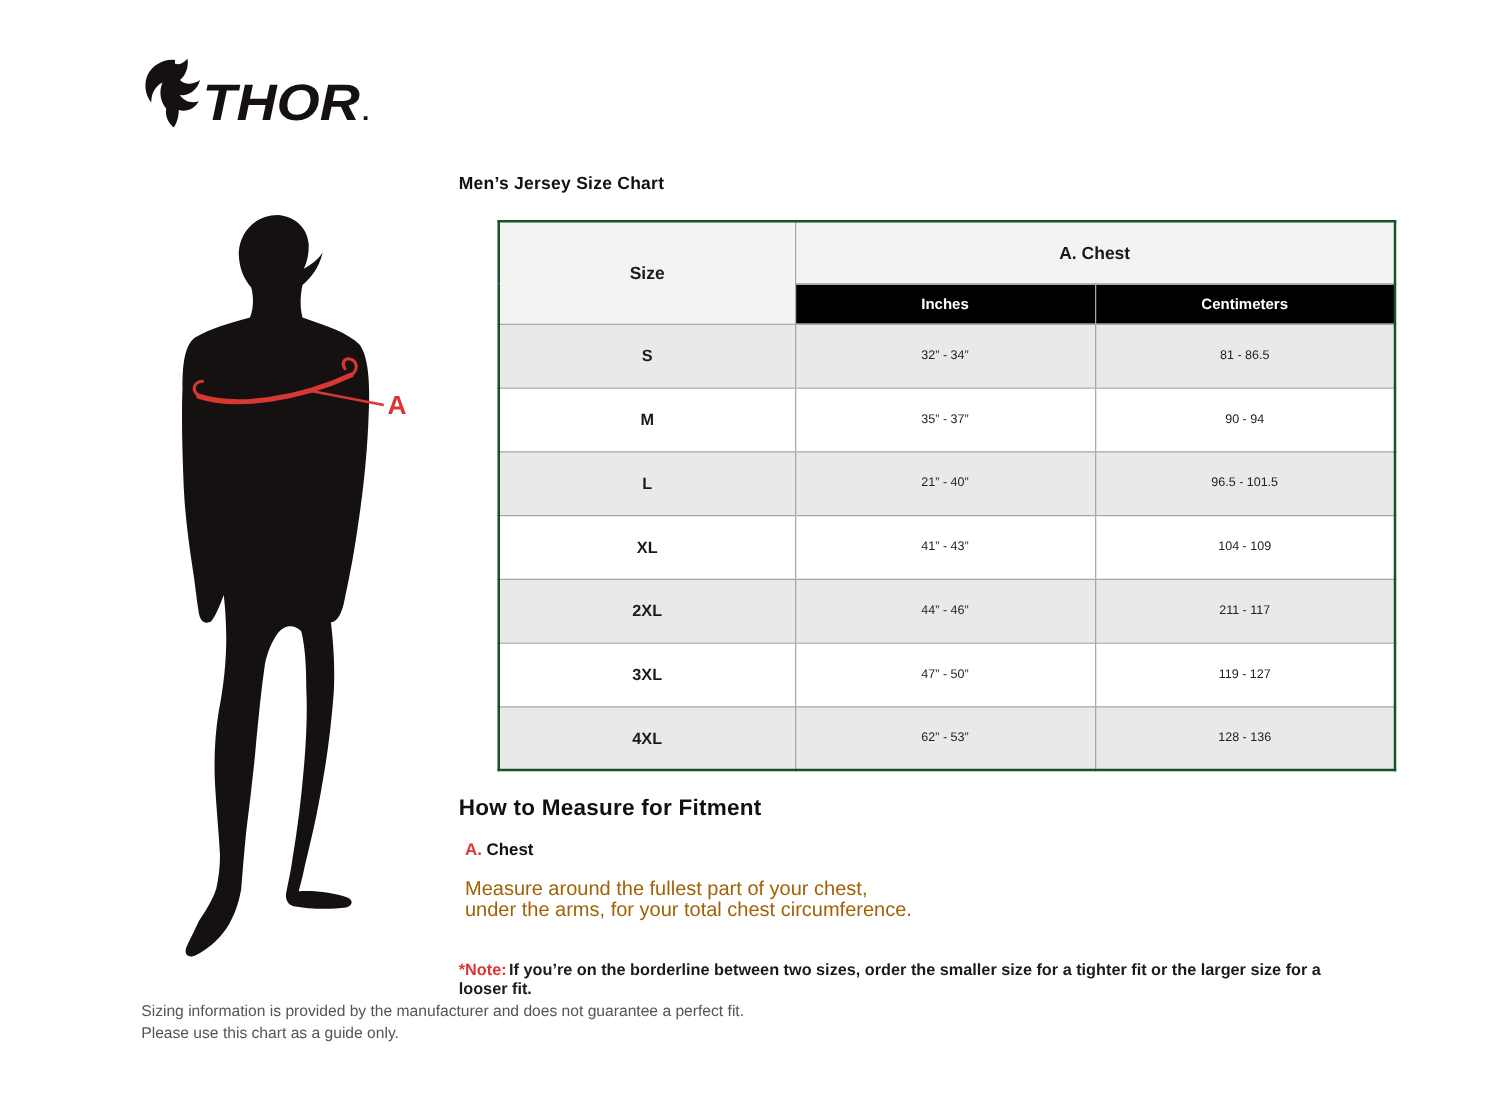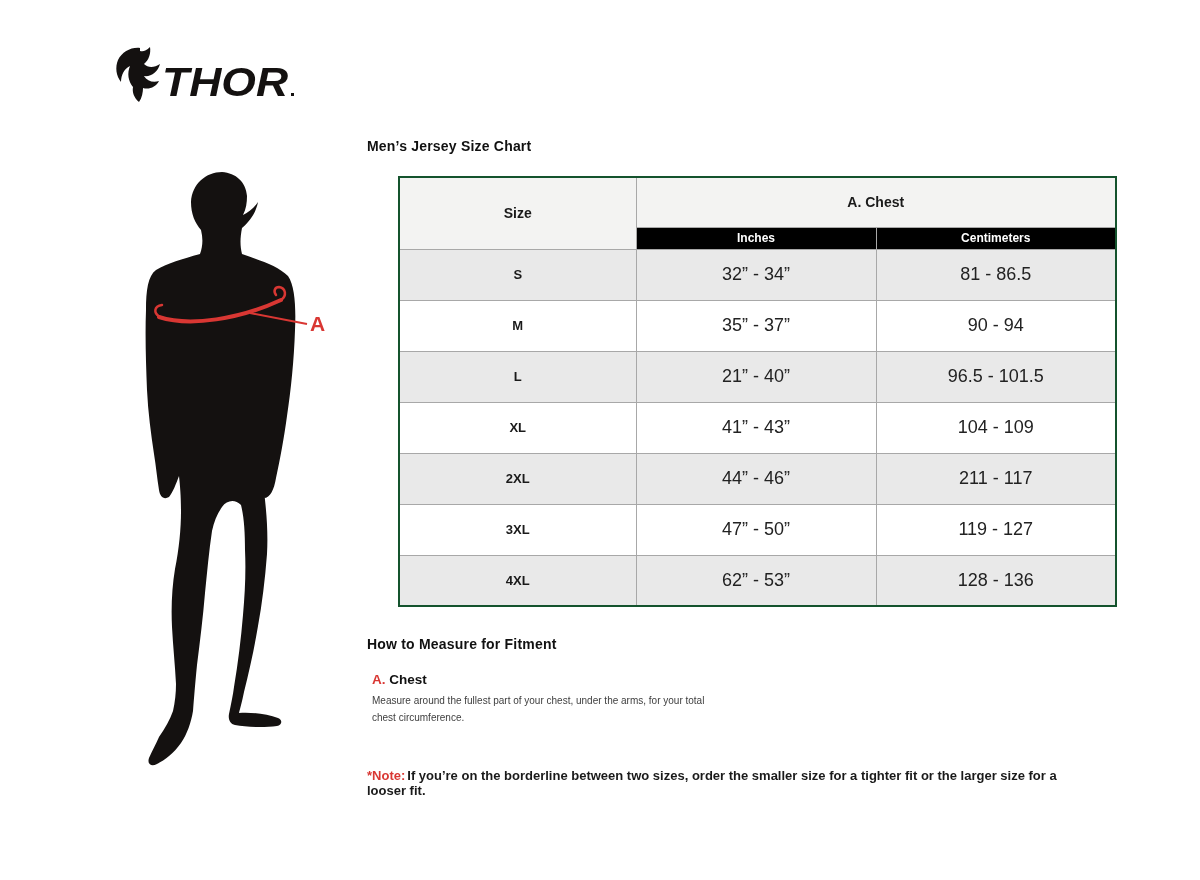--- a/index.html
+++ b/index.html
@@ -21,21 +21,21 @@
   .figure-wrap { left: 128px; top: 166px; width: 215px; height: 618px; }
 
   
   .chart-title {
     left: 367px; top: 138px;
     font-size: 14px; font-weight: bold; color: #111;
     letter-spacing: 0.2px;
   }
   .howto-heading {
     left: 367px; top: 636px;
-    font-size: 14px; font-weight: bold; color: #111;
+    font-size: 18px; font-weight: bold; color: #111;
     letter-spacing: 0.2px;
   }
 
   
   .table-wrap { left: 367px; top: 176px; }
   table.size-table {
     border-collapse: collapse;
     table-layout: fixed;
     width: 717px;
     border: 2px solid #14532d;
@@ -47,39 +47,39 @@
     vertical-align: middle;
     padding: 0;
   }
   td.th-main {
     background: #f3f3f2;
     font-weight: bold;
     font-size: 14px;
     color: #1a1a1a;
   }
   tr.hdr-row { height: 50px; }
-  tr.units-row { height: 22px; }
+  tr.units-row { height: 32px; }
   td.th-black {
     background: #000000;
     color: #ffffff;
     font-weight: bold;
     font-size: 12px;
   }
   tr.data-row { height: 51px; background: #ffffff; }
   tr.data-row.alt { background: #e9e9e9; }
   td.size-cell { font-weight: bold; font-size: 13px; color: #1a1a1a; }
-  td.val-cell { font-size: 18px; color: #222; font-weight: normal; }
+  td.val-cell { font-size: 10px; color: #222; font-weight: normal; }
 
   
   .measure-item { left: 372px; top: 672px; width: 370px; }
   .measure-item .item-title { font-size: 13.5px; font-weight: bold; color: #111; }
   .measure-item .letter { color: #d93733; }
   .measure-item .desc {
-    margin-top: 6px;
-    font-size: 10px; line-height: 16.5px; color: #404040;
+    margin-top: 17px;
+    font-size: 16px; line-height: 16.5px; color: #a16207;
     width: 358px;
   }
 
   
   .note-line { left: 367px; top: 768px; width: 720px; font-size: 13px; font-weight: bold; }
   .note-label { color: #d93733; margin-right: 2px; }
   .note-text { color: #1a1a1a; }
 
   
   .disclaimer {
@@ -205,13 +205,15 @@
     <span>Chest</span>
   </div>
   <div class="desc">Measure around the fullest part of your chest, under the arms, for your total chest circumference.</div>
 </div>
 
 <div class="abs note-line">
   <span class="note-label">*Note:</span><span class="note-text">If you’re on the borderline between two sizes, order the smaller size for a tighter fit or the larger size for a looser fit.</span>
 </div>
 
 <div class="abs disclaimer">
+  <div>Sizing information is provided by the manufacturer and does not guarantee a perfect fit.</div>
+  <div>Please use this chart as a guide only.</div>
 </div>
 
 </body></html>

